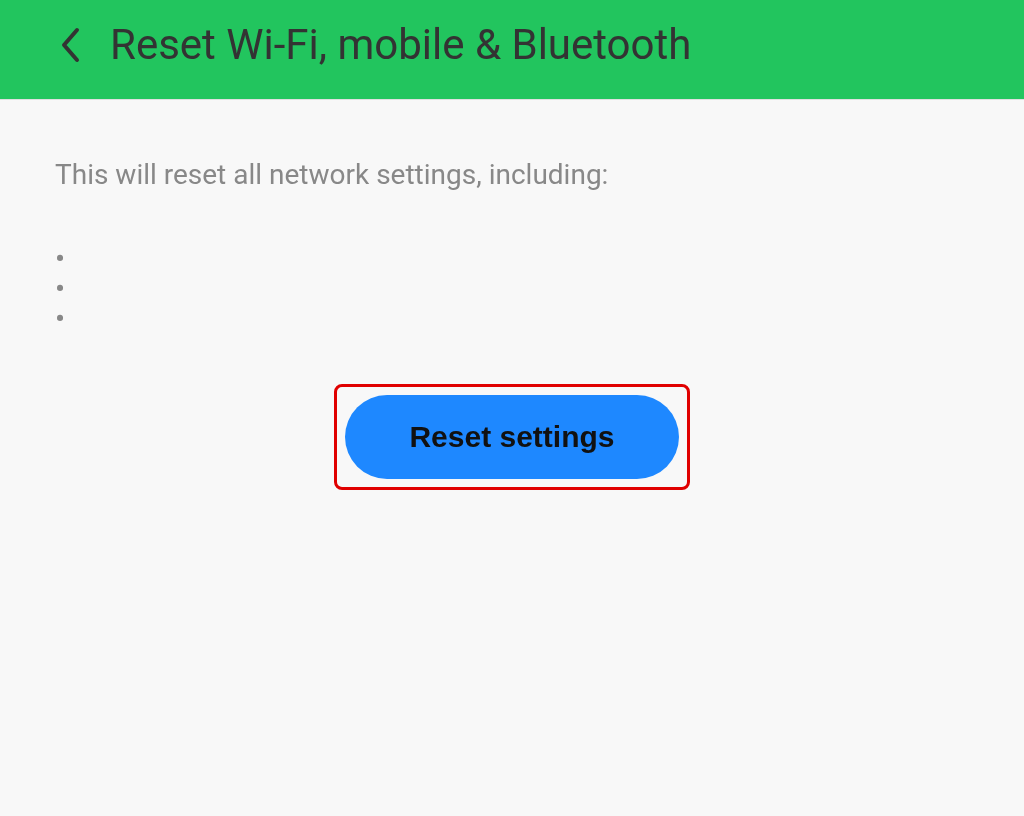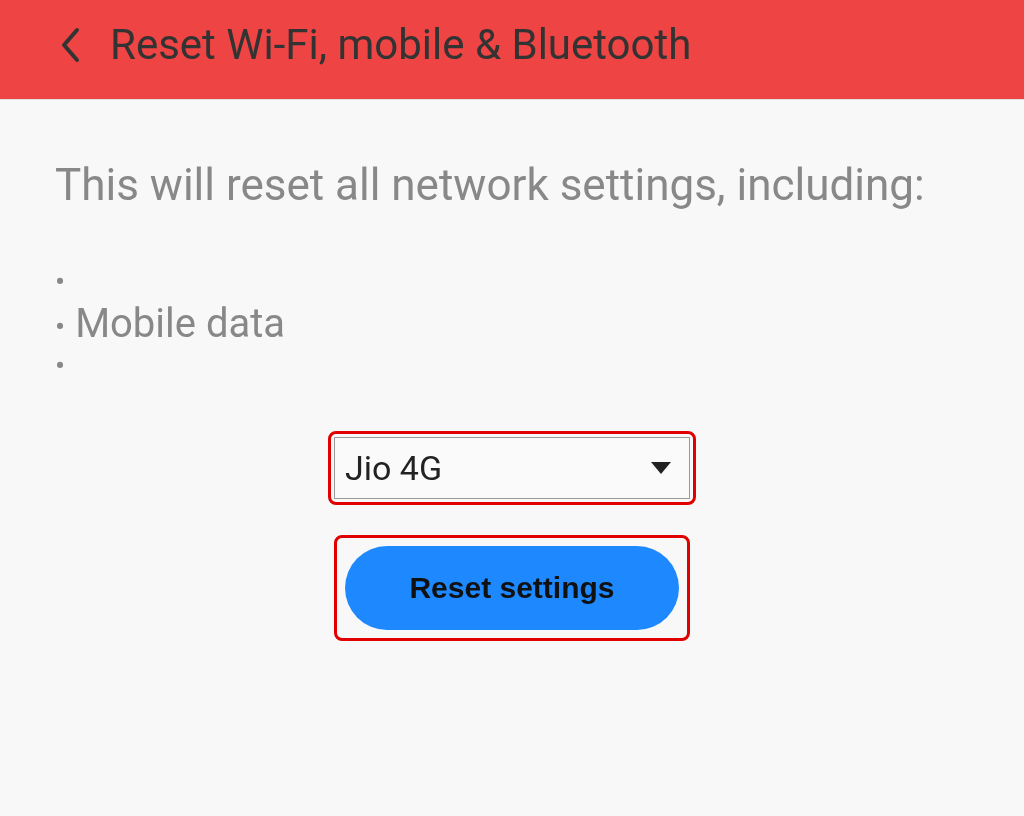--- a/index.html
+++ b/index.html
@@ -12,21 +12,21 @@
       background: #f8f8f8;
       width: 1024px;
       height: 816px;
       overflow: hidden;
     }
     .header {
       display: flex;
       align-items: center;
       padding: 20px 41px 30px 50px;
       border-bottom: 1px solid #e0e0e0;
-      background: #ef4444;
+      background: #22c55e;
     }
     .back-icon {
       width: 40px;
       height: 40px;
       display: flex;
       align-items: center;
       justify-content: center;
       cursor: pointer;
       margin-right: 20px;
     }
@@ -36,21 +36,21 @@
     }
     .title {
       font-size: 42px;
       color: #333;
       font-weight: 400;
     }
     .content {
       padding: 55px 55px 0 55px;
     }
     .description {
-      font-size: 44px;
+      font-size: 28px;
       color: #888;
       line-height: 1.4;
       margin-bottom: 50px;
     }
     .bullet-list {
       margin-bottom: 50px;
     }
     .bullet-item {
       font-size: 40px;
       color: #888;
@@ -128,34 +128,27 @@
 
 <div class="content">
   <div class="description">This will reset all network settings, including:</div>
 
   <div class="bullet-list">
     <div class="bullet-item">
       <span class="bullet-dot">•</span>
     </div>
     <div class="bullet-item">
       <span class="bullet-dot">•</span>
-      <span>Mobile data</span>
     </div>
     <div class="bullet-item">
       <span class="bullet-dot">•</span>
     </div>
   </div>
 
   <div class="controls">
-    <div class="highlight-box">
-      <div class="dropdown">
-        <span class="dropdown-label">Jio 4G</span>
-        <span class="dropdown-caret"></span>
-      </div>
-    </div>
 
     <div class="highlight-box button-highlight">
       <button class="reset-button">
         <span>Reset settings</span>
       </button>
     </div>
   </div>
 </div>
 
 </body></html>

